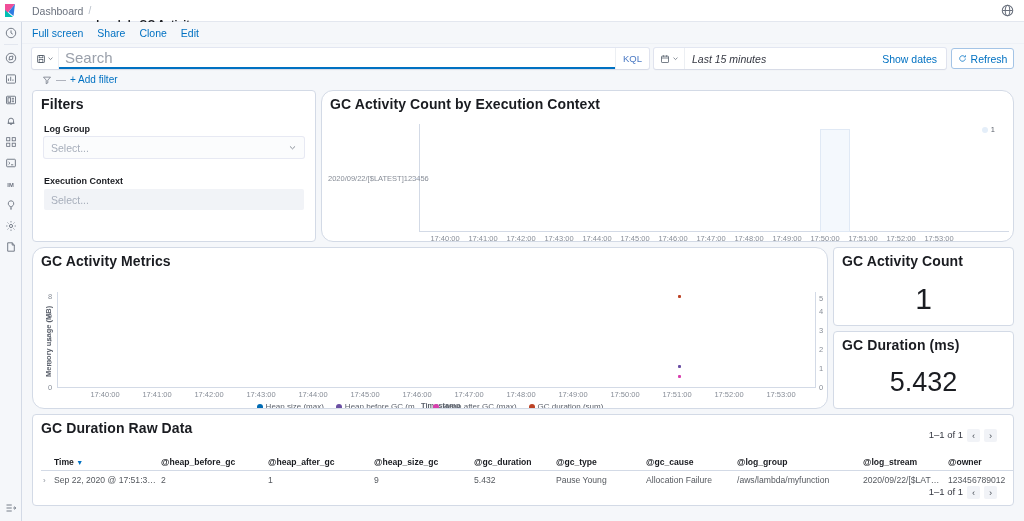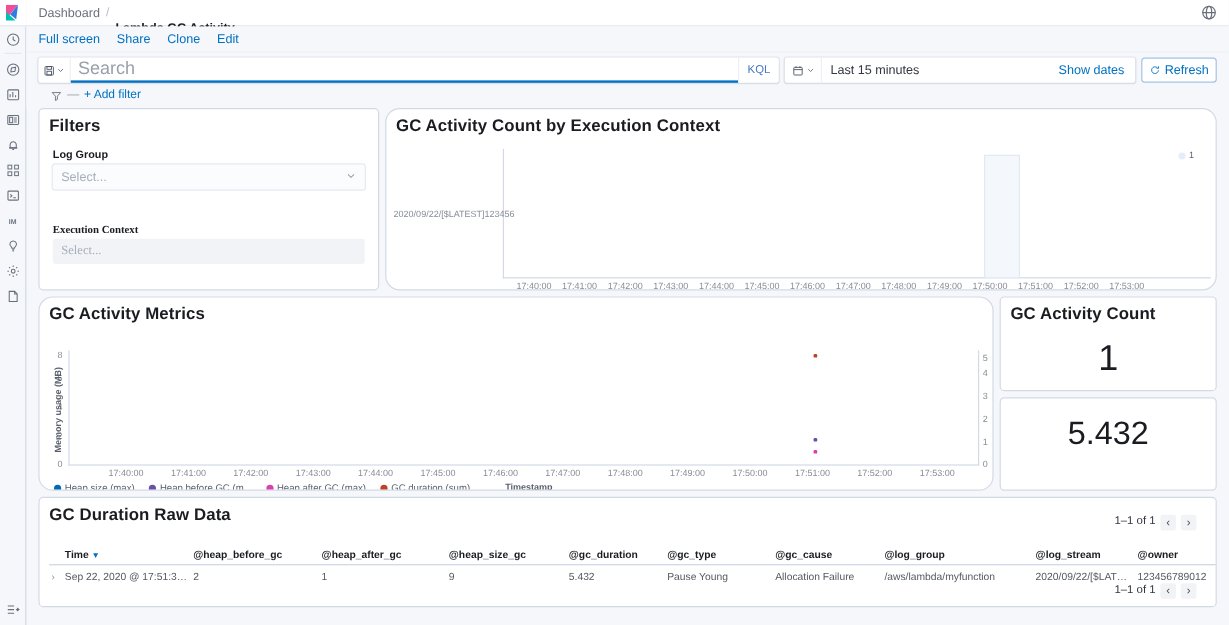--- a/index.html
+++ b/index.html
@@ -85,21 +85,21 @@
   .kql {
     display: flex; align-items: center; padding: 0 7px;
     font-size: 9.5px; color: #4a79c4; border-left: 1px solid #eceff3;
   }
   .qdates {
     display: flex; align-items: center;
     background: #fff; border-radius: 2px; flex: 0 0 292px;
     box-shadow: 0 0 0 1px rgba(17,43,134,0.08), 0 1px 2px rgba(0,0,0,.06);
   }
   .cal-btn { display:flex; align-items:center; gap:2px; padding: 0 5px 0 6px; color:#4b5563; border-right:1px solid #eceff3; height:100%;}
-  .date-text { padding-left: 7px; font-size: 10.5px; color: #343741; }
+  .date-text { padding-left: 7px; font-size: 10.5px; color: #343741; font-style: italic; }
   .show-dates { margin-left: auto; padding-right: 9px; font-size: 10.5px; color: #0071c2; }
   .refresh {
     flex: 0 0 63px; display: flex; align-items: center; justify-content: center; gap: 4px;
     background: #fff; border: 1px solid #a4c4e6; border-radius: 3px;
     font-size: 10.5px; color: #0071c2;
   }
 
   
   .frow {
     display: flex; align-items: center; gap: 4px;
@@ -153,22 +153,22 @@
   }
   .ax-title.vert { transform-origin: 0 0; transform: rotate(-90deg); }
   .bar { position: absolute; background: #f4f8fd; border: 1px solid #e0e9f5; }
   .dot { position: absolute; width: 3px; height: 3px; border-radius: 1px; }
   .legend-inline {
     position: absolute; display: flex; align-items: center; gap: 3px;
     font-size: 7.5px; color: #5a606b;
   }
   .lg-dot { width: 6px; height: 6px; border-radius: 50%; display:inline-block; }
   .legend-row {
-    position: absolute; left: 12px; right: 0; bottom: 2px;
-    display: flex; justify-content: flex-start; gap: 12px;
+    position: absolute; left: 0; right: 0; bottom: 2px;
+    display: flex; justify-content: center; gap: 12px;
     font-size: 8px; color: #5a606b;
   }
   .legend-item { display: flex; align-items: center; gap: 3px; }
 
   
   .statcol { flex: 0 0 181px; display: flex; flex-direction: column; gap: 5px; }
   .stat { flex: 1 1 50%; }
   .stat-val {
     display: flex; align-items: center; justify-content: center;
     height: calc(100% - 16px); font-size: 27px; font-weight: 400; color: #1a1c21;
@@ -378,21 +378,21 @@
             <div class="fld-label">Log Group</div>
             <div class="sel">
               <span>Select...</span>
               <span class="chev">
                 <svg width="9" height="9" viewBox="0 0 16 16" fill="none" stroke="#6a717d" stroke-width="1.4">
                   <path d="M3.5 6 8 10.4 12.5 6"></path>
                 </svg>
               </span>
             </div>
           </div>
-          <div class="fld" style="margin-top:28px;font-family:Liberation Serif, serif;">
+          <div class="fld" style="margin-top:18px;">
             <div class="fld-label">Execution Context</div>
             <div class="sel flat">
               <span>Select...</span>
             </div>
           </div>
         </div>
 
         <div class="panel chart-panel">
           <div class="ptitle">GC Activity Count by Execution Context</div>
           <div class="plot">
@@ -494,20 +494,21 @@
             </div>
           </div>
         </div>
 
         <div class="statcol">
           <div class="panel stat">
             <div class="ptitle">GC Activity Count</div>
             <div class="stat-val big">1</div>
           </div>
           <div class="panel stat">
+            <div class="ptitle">GC Duration (ms)</div>
             <div class="stat-val">5.432</div>
           </div>
         </div>
       </div>
 
       <div class="row3">
         <div class="panel" style="height:100%;">
           <div class="ptitle">GC Duration Raw Data</div>
 
           <div class="pager" style="top:14px;">

